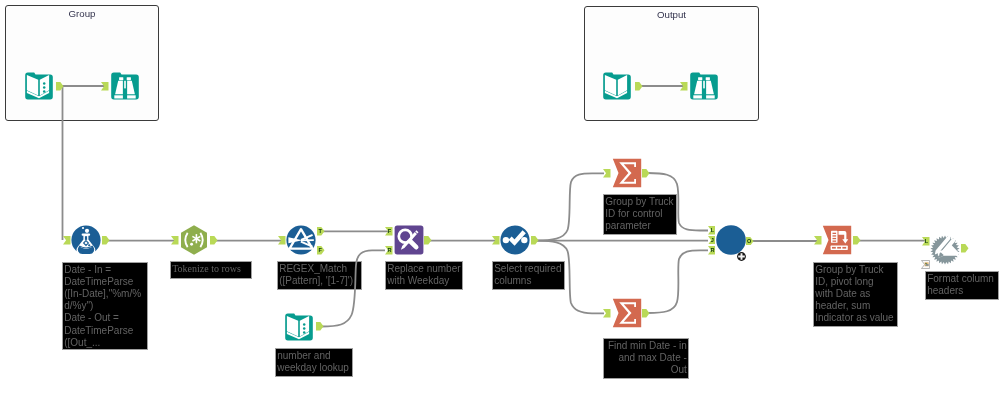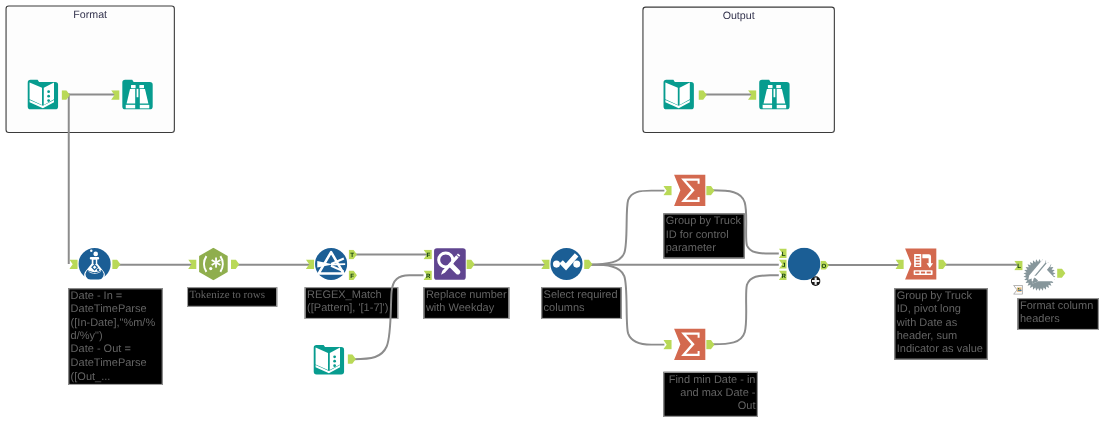--- a/index.html
+++ b/index.html
@@ -31,21 +31,21 @@
       <path d="M 428.5 240.6 H 496" fill="none" stroke="#8c8c8c" stroke-width="1.8"></path>
       <path d="M 535.5 240.6 C 552 240.3 564 239 567.5 230 C 571 221 568.5 190 571 182 C 574 174 582 173.3 592 173.3 L 604 173.3" fill="none" stroke="#8c8c8c" stroke-width="1.8"></path>
       <path d="M 535.5 240.6 H 708" fill="none" stroke="#8c8c8c" stroke-width="1.8"></path>
       <path d="M 535.5 240.6 C 552 240.3 564 242 567.5 251 C 571 260 568.5 295 571 303 C 574 311 582 313.3 592 313.3 L 604 313.3" fill="none" stroke="#8c8c8c" stroke-width="1.8"></path>
       <path d="M 648 173 C 663 173 674 174 677 184 C 680 194 677 216 679 223 C 682 230 690 230.5 700 230.5 L 708 230.5" fill="none" stroke="#8c8c8c" stroke-width="1.8"></path>
       <path d="M 648 313 C 663 313 674 312 677 302 C 680 292 677 267 679 259 C 682 251 690 250.3 700 250.3 L 708 250.3" fill="none" stroke="#8c8c8c" stroke-width="1.8"></path>
       <path d="M 750.5 241.0 H 818" fill="none" stroke="#8c8c8c" stroke-width="1.8"></path>
       <path d="M 857.5 240.6 H 926" fill="none" stroke="#8c8c8c" stroke-width="1.8"></path>
     </svg>
 <div class="container" style="left: 5px; top: 5px; width: 154px; height: 116px;">
-      <div class="container-title">Format</div>
+      <div class="container-title">Group</div>
     </div>
     <div class="container" style="left: 584px; top: 6px; width: 175px; height: 115px;">
       <div class="container-title">Output</div>
     </div>
     <div class="anno" style="left: 62px; top: 262px; width: 86px; height: 88px;">
       <div>Date - In =</div>
       <div>DateTimeParse</div>
       <div>([In-Date],"%m/%</div>
       <div>d/%y")</div>
       <div>Date - Out =</div>
@@ -80,20 +80,24 @@
     <div class="anno" style="left: 813px; top: 262px; width: 85px; height: 65px;">
       <div>Group by Truck</div>
       <div>ID, pivot long</div>
       <div>with Date as</div>
       <div>header, sum</div>
       <div>Indicator as value</div>
     </div>
     <div class="anno" style="left: 925px; top: 271px; width: 74px; height: 29px;">
       <div>Format column</div>
       <div>headers</div>
+    </div>
+    <div class="anno" style="left: 275px; top: 348px; width: 78px; height: 29px;">
+      <div>number and</div>
+      <div>weekday lookup</div>
     </div>
     <svg class="port" style="left:56px;top:82px" width="7.5" height="8.6" viewBox="0 0 7.5 8.6">
     <path d="M0 0 H4.3 L7.5 4.3 L4.3 8.6 H0 Z" fill="#b9d957"></path>
     </svg>
     <svg class="port" style="left:101px;top:82px" width="7.5" height="8.6" viewBox="0 0 7.5 8.6">
     <path d="M0 0 H7.5 V8.6 H0 L3.1 4.3 Z" fill="#b9d957"></path>
     </svg>
     <svg class="port" style="left:635px;top:82px" width="7.5" height="8.6" viewBox="0 0 7.5 8.6">
     <path d="M0 0 H4.3 L7.5 4.3 L4.3 8.6 H0 Z" fill="#b9d957"></path>
     </svg>

